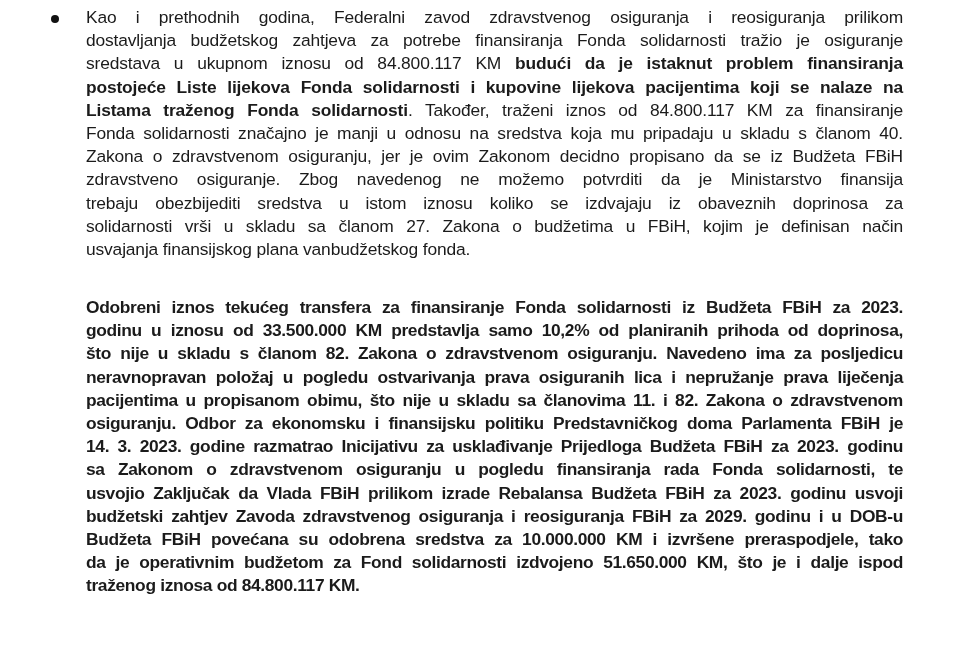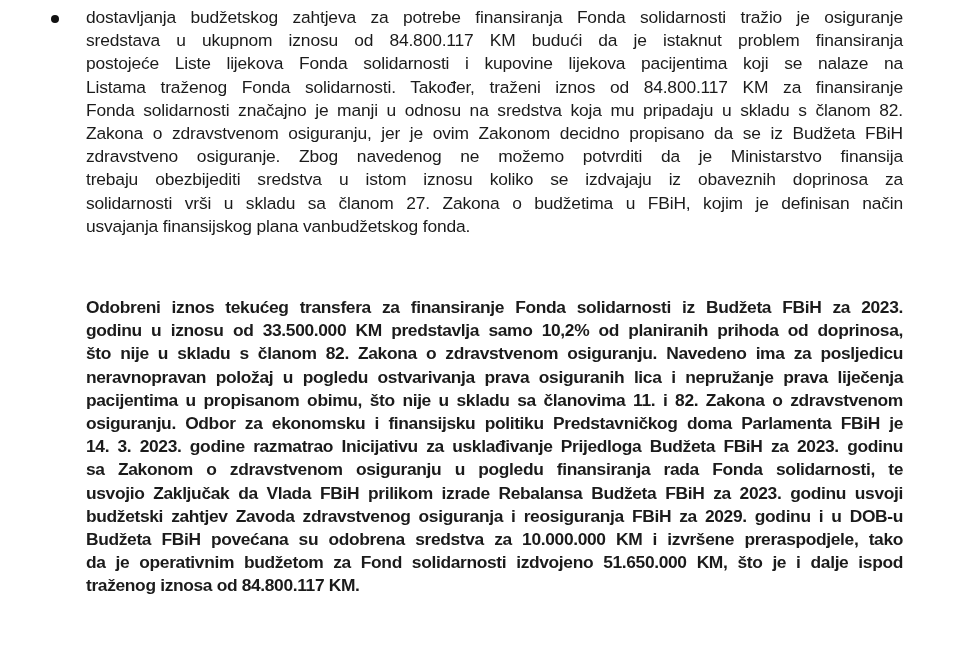--- a/index.html
+++ b/index.html
@@ -7,33 +7,34 @@
          font-family: "Liberation Sans", sans-serif; color: #1b1b1b; }
   .page { position: absolute; left: 0; top: 0; width: 973px; height: 670px; }
   .bullet { position: absolute; left: 51px; top: 15px; width: 8px; height: 8px;
             border-radius: 50%; background: #111; }
   .para { position: absolute; left: 86px; width: 817px; font-size: 17.4px;
           line-height: 23.2px; text-align: justify; letter-spacing: -0.15px; }
   .p1 { top: 6px; }
   .p2 { top: 296px; font-weight: bold; letter-spacing: -0.35px; }
   .line { display: block; text-align: justify; text-align-last: justify; white-space: nowrap; }
   .line.last { text-align-last: left; }
-  b { font-weight: normal; }
+  b { font-weight: bold; }
 </style>
 </head>
 <body>
 
 <div class="page">
   <span class="bullet"></span>
   <div class="para p1" id="p1">
+      <span class="line"><span>Kao i prethodnih godina, Federalni zavod zdravstvenog osiguranja i reosiguranja prilikom</span></span>
       <span class="line"><span>dostavljanja budžetskog zahtjeva za potrebe finansiranja Fonda solidarnosti tražio je osiguranje</span></span>
       <span class="line"><span>sredstava u ukupnom iznosu od 84.800.117 KM </span><b>budući da je istaknut problem finansiranja</b></span>
       <span class="line"><b>postojeće Liste lijekova Fonda solidarnosti i kupovine lijekova pacijentima koji se nalaze na</b></span>
       <span class="line"><b>Listama traženog Fonda solidarnosti</b><span>. Također, traženi iznos od 84.800.117 KM za finansiranje</span></span>
-      <span class="line"><span>Fonda solidarnosti značajno je manji u odnosu na sredstva koja mu pripadaju u skladu s članom 82.</span></span>
+      <span class="line"><span>Fonda solidarnosti značajno je manji u odnosu na sredstva koja mu pripadaju u skladu s članom 40.</span></span>
       <span class="line"><span>Zakona o zdravstvenom osiguranju, jer je ovim Zakonom decidno propisano da se iz Budžeta FBiH</span></span>
       <span class="line"><span>zdravstveno osiguranje. Zbog navedenog ne možemo potvrditi da je Ministarstvo finansija</span></span>
       <span class="line"><span>trebaju obezbijediti sredstva u istom iznosu koliko se izdvajaju iz obaveznih doprinosa za</span></span>
       <span class="line"><span>solidarnosti vrši u skladu sa članom 27. Zakona o budžetima u FBiH, kojim je definisan način</span></span>
       <span class="line last"><span>usvajanja finansijskog plana vanbudžetskog fonda.</span></span>
     </div>
   <div class="para p2" id="p2">
       <span class="line">Odobreni iznos tekućeg transfera za finansiranje Fonda solidarnosti iz Budžeta FBiH za 2023.</span>
       <span class="line">godinu u iznosu od 33.500.000 KM predstavlja samo 10,2% od planiranih prihoda od doprinosa,</span>
       <span class="line">što nije u skladu s članom 82. Zakona o zdravstvenom osiguranju. Navedeno ima za posljedicu</span>

